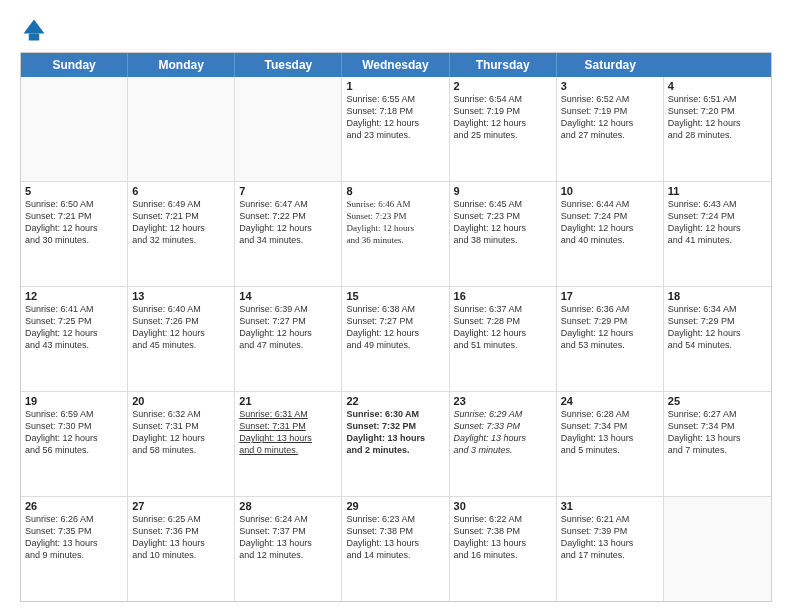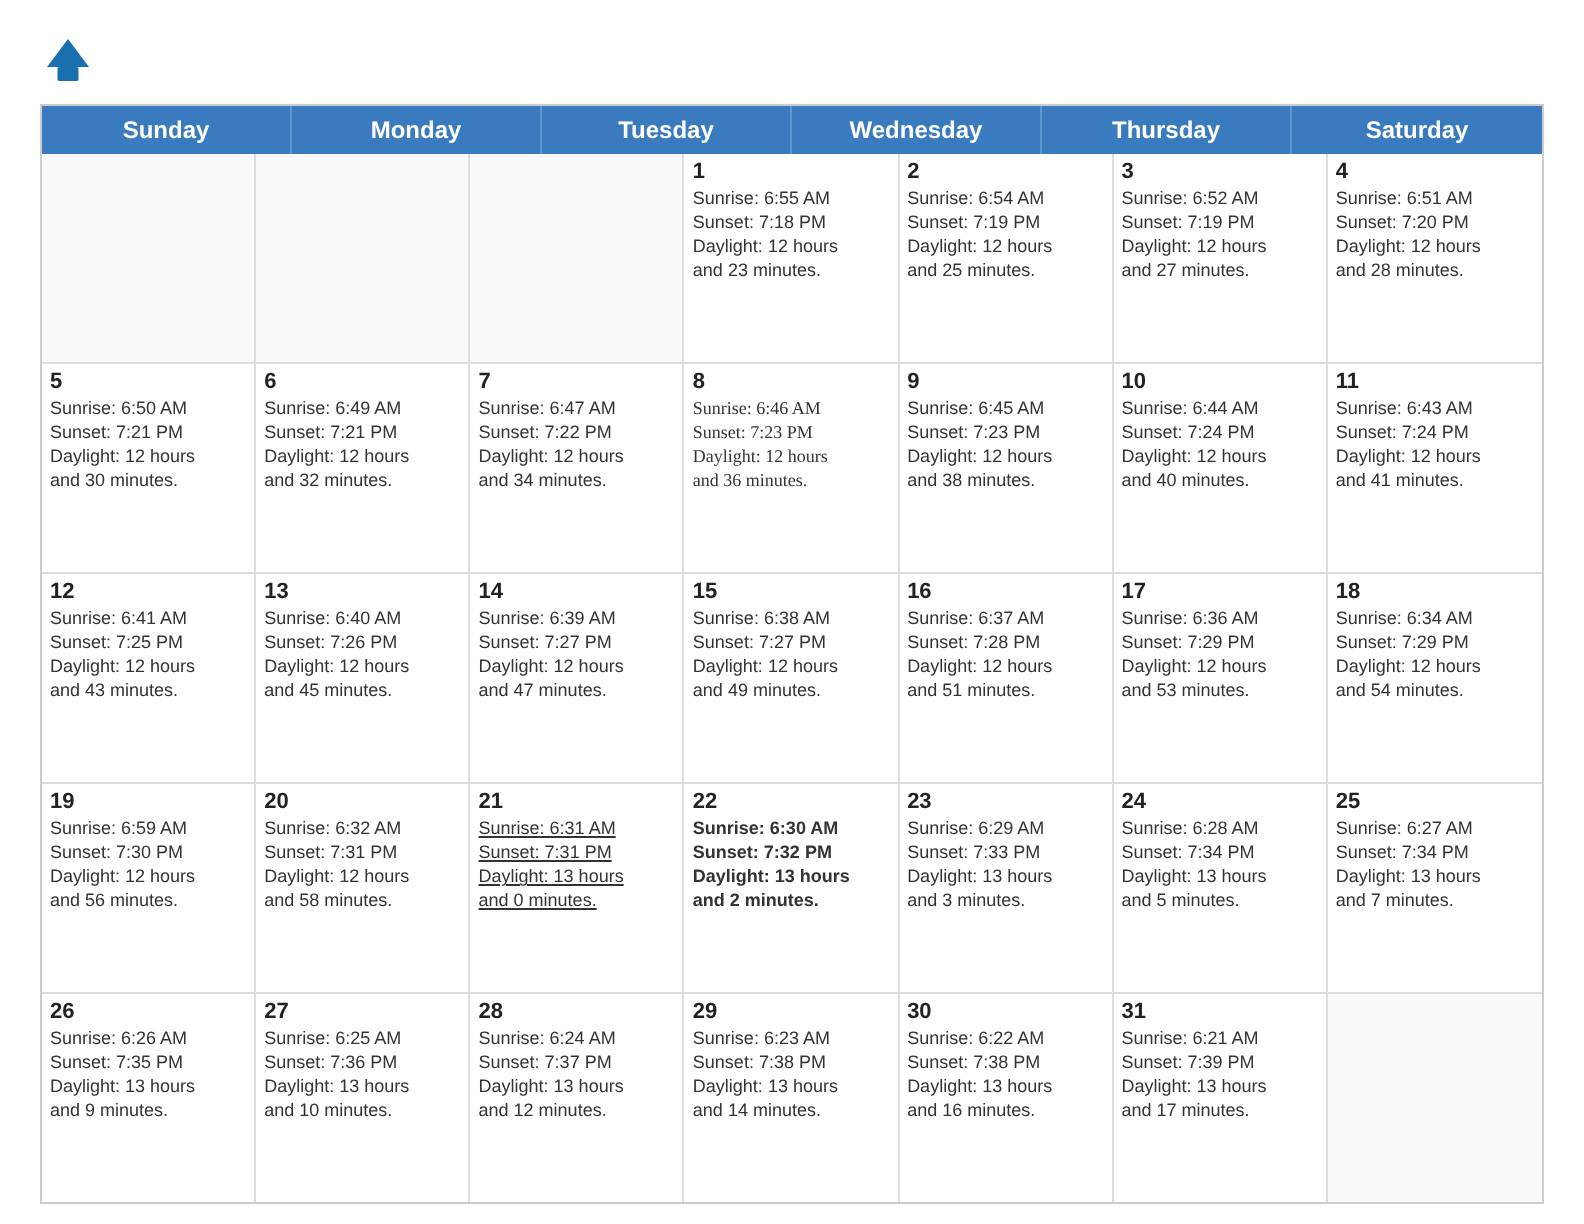--- a/index.html
+++ b/index.html
@@ -54,21 +54,21 @@
       margin-top: 2px;
     }
     .calendar {
       flex: 1;
       display: flex;
       flex-direction: column;
       border: 1px solid #ccc;
     }
     .cal-header-row {
       display: grid;
-      grid-template-columns: repeat(6, 1fr);
+      grid-template-columns: repeat(7, 1fr);
       background: #3a7abf;
     }
     .cal-header-cell {
       color: #fff;
       font-size: 12px;
       font-weight: bold;
       text-align: center;
       padding: 5px 2px;
       border-right: 1px solid #5a9ad0;
     }
@@ -300,21 +300,21 @@
           </div>
           <div class="cal-cell">
             <div class="day-num">22</div>
             <div class="cell-text" style="white-space: pre-line; font-weight: bold;">Sunrise: 6:30 AM
 Sunset: 7:32 PM
 Daylight: 13 hours
 and 2 minutes.</div>
           </div>
           <div class="cal-cell">
             <div class="day-num">23</div>
-            <div class="cell-text" style="white-space: pre-line;">Sunrise: 6:29 AM
+            <div class="cell-text" style="white-space: pre-line; font-style: italic;">Sunrise: 6:29 AM
 Sunset: 7:33 PM
 Daylight: 13 hours
 and 3 minutes.</div>
           </div>
           <div class="cal-cell">
             <div class="day-num">24</div>
             <div class="cell-text" style="white-space: pre-line;">Sunrise: 6:28 AM
 Sunset: 7:34 PM
 Daylight: 13 hours
 and 5 minutes.</div>

